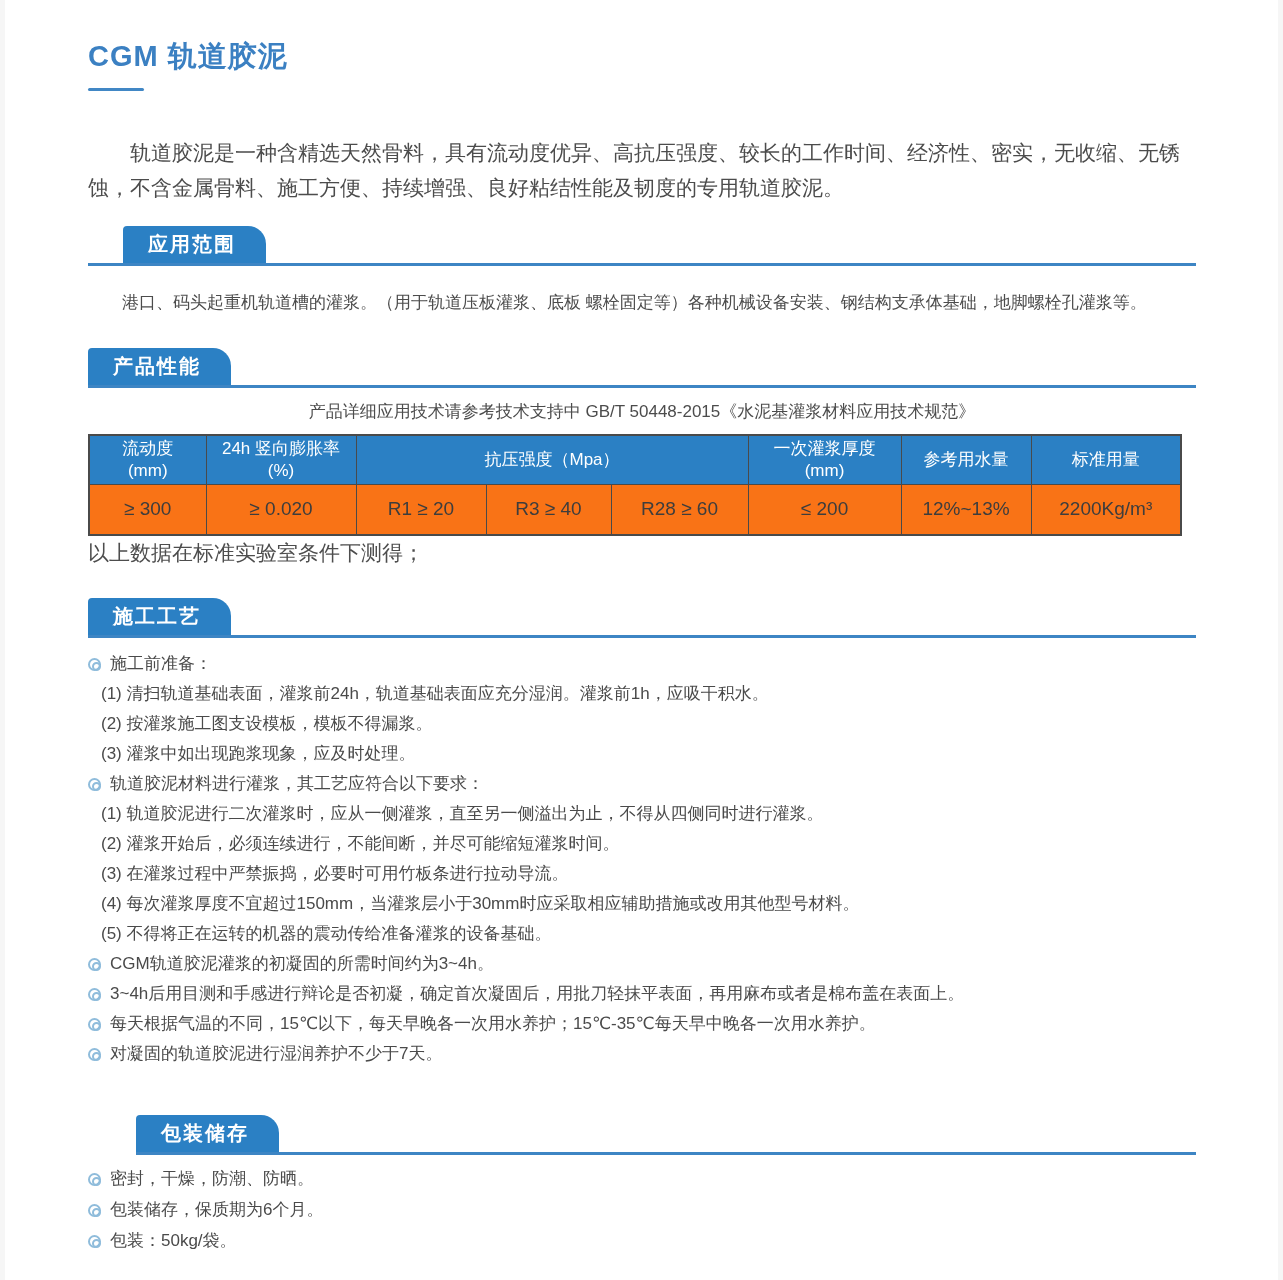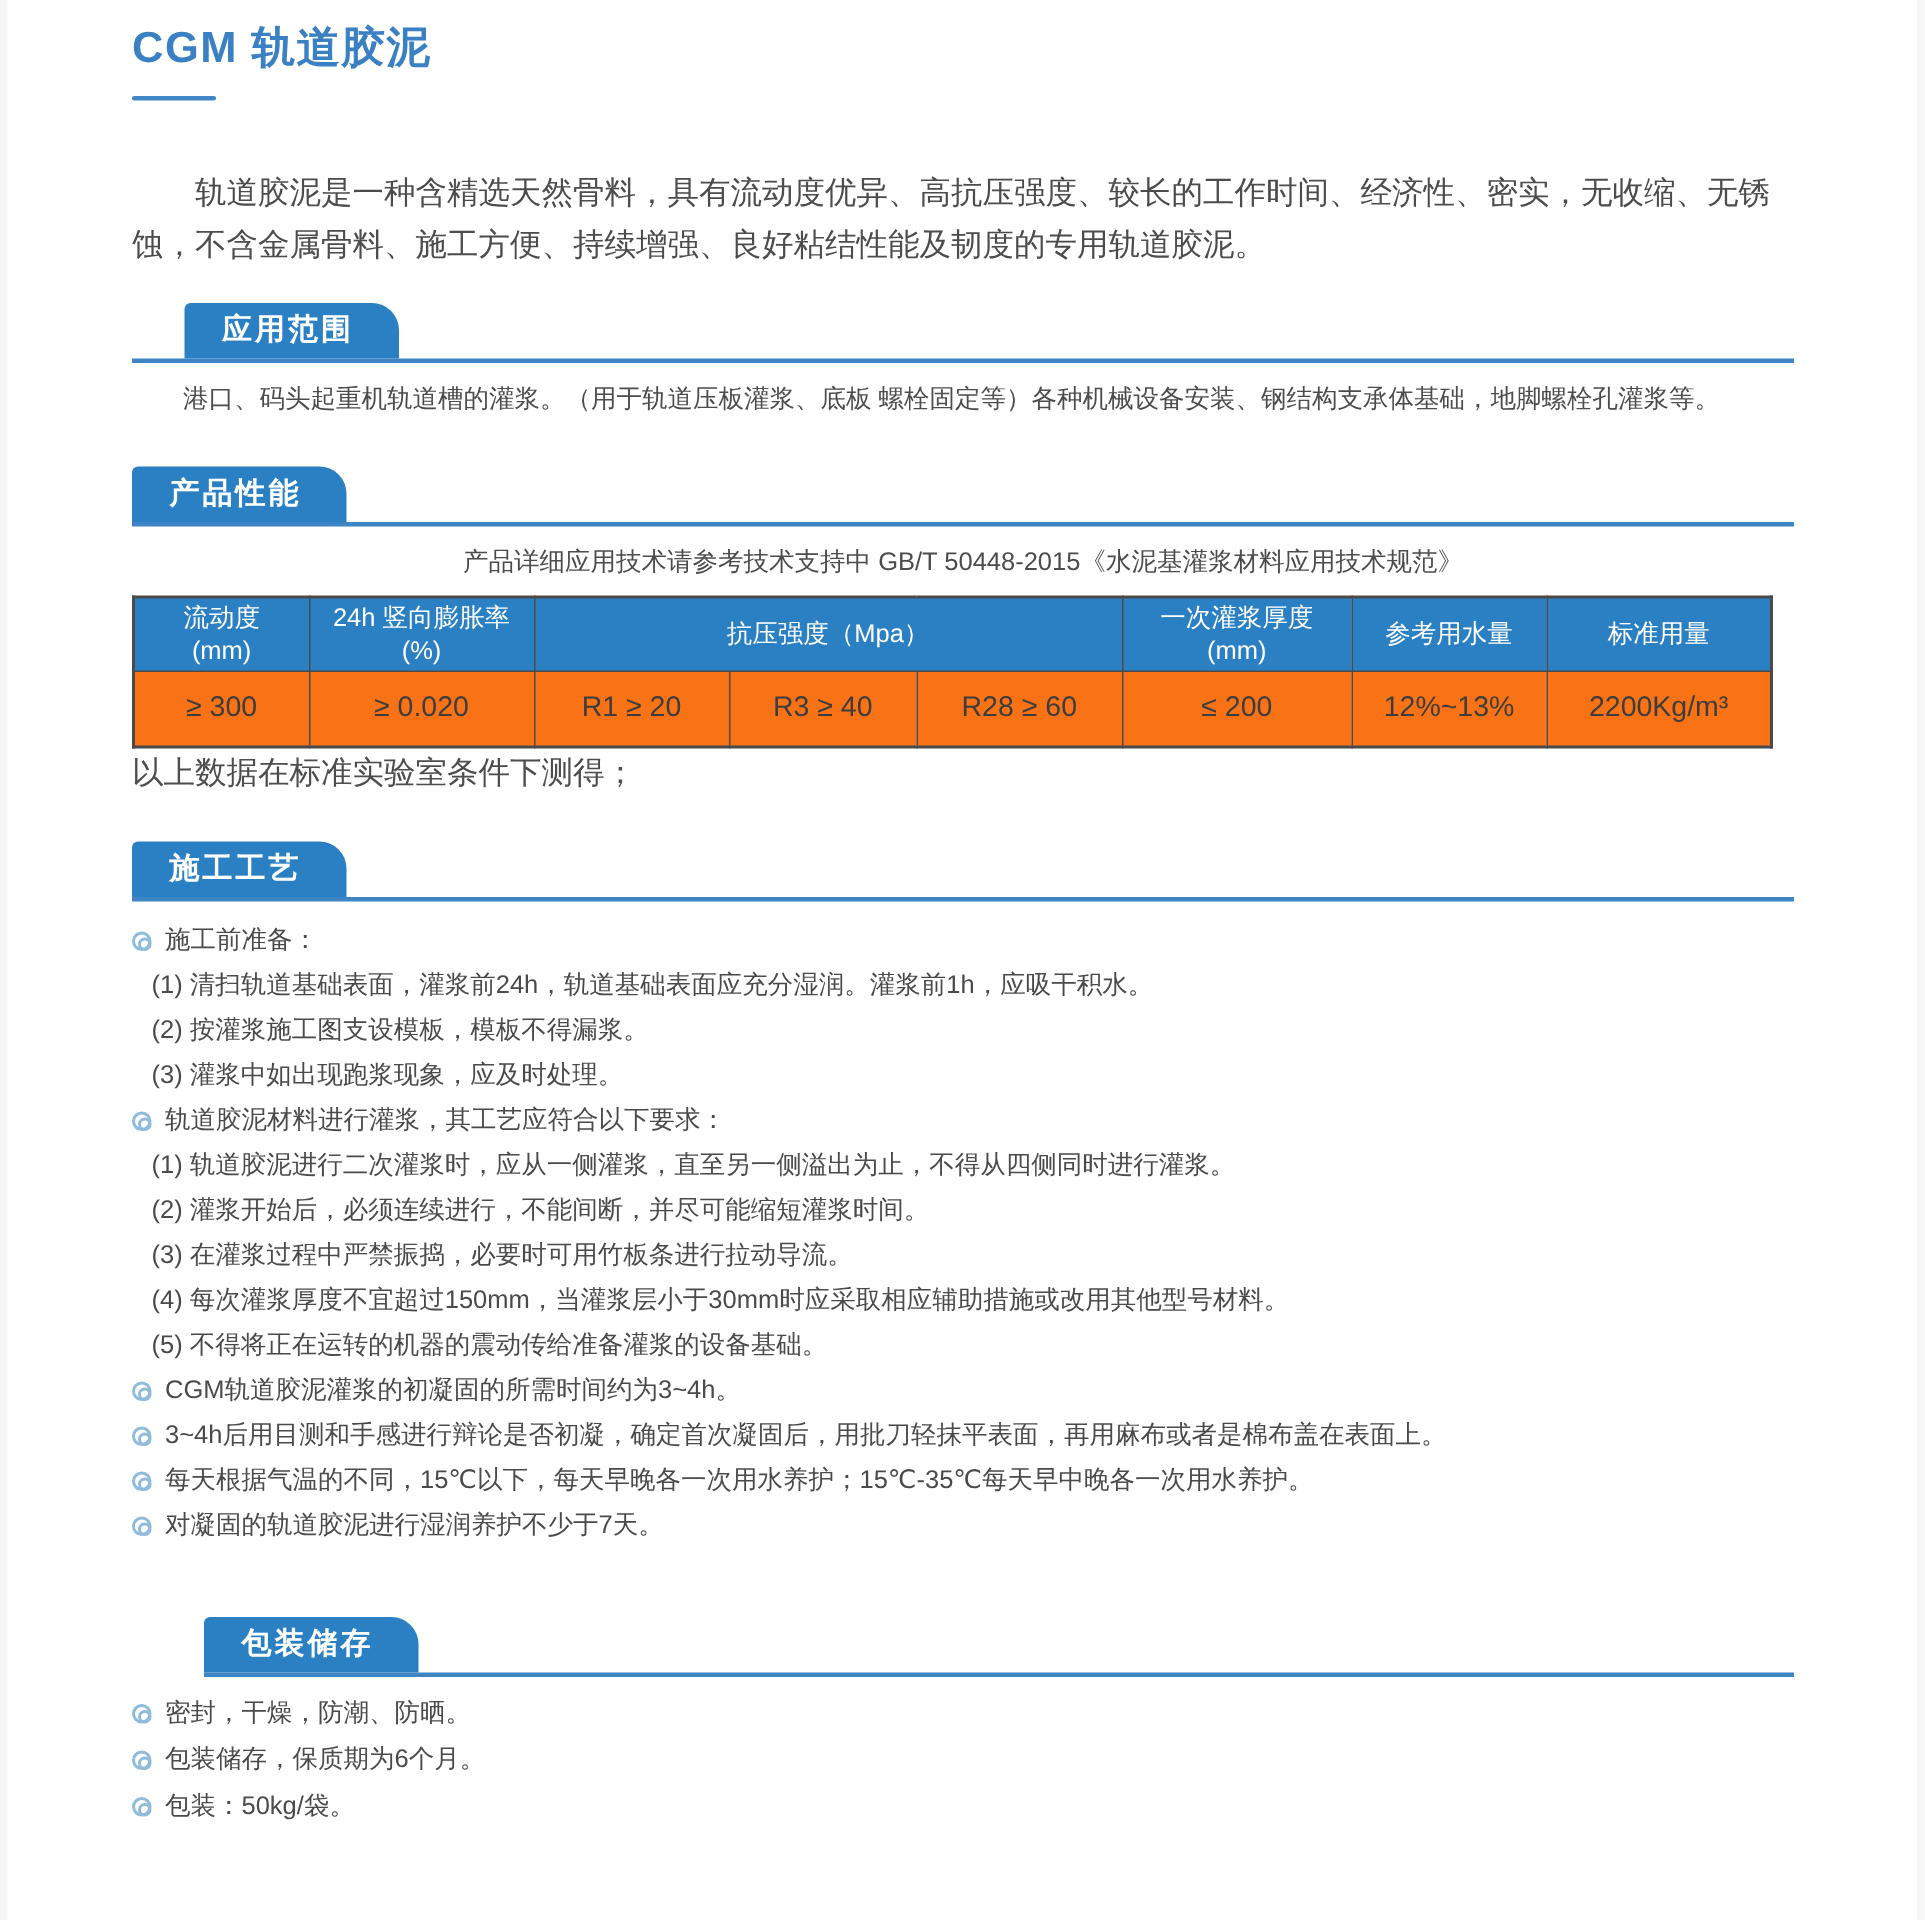--- a/index.html
+++ b/index.html
@@ -1,37 +1,37 @@
 <!DOCTYPE html>
 <html><head>
 <meta charset="utf-8">
 <style>
   * { margin:0; padding:0; box-sizing:border-box; }
   html,body { width:1283px; height:1280px; background:#ffffff; overflow:hidden;
     font-family:"Liberation Sans","DejaVu Sans",sans-serif; }
   .edge { position:absolute; top:0; bottom:0; width:5px; background:#f6f6f6; }
   .edge.left { left:0; } .edge.right { right:0; }
 
-  .page { position:absolute; left:88px; top:16px; width:1108px; color:#4b4b4b; }
+  .page { position:absolute; left:88px; top:40px; width:1108px; color:#4b4b4b; }
 
   .title { font-size:29px; font-weight:bold; color:#3b80c2; letter-spacing:1px; line-height:32px; }
   .title-underline { width:56px; height:3px; background:#4187c5; margin-top:16px; border-radius:2px; }
 
   .intro { margin-top:44px; font-size:21px; line-height:35px; color:#4c4c4c; text-indent:2em; }
 
   .section-head { border-bottom:3px solid #3d85c4; line-height:0; }
   .badge { display:inline-block; background:#2b80c4; color:#ffffff; font-size:20px; font-weight:bold;
     letter-spacing:2px; line-height:37px; height:37px; padding:0 30px 0 25px;
     border-radius:4px 18px 0 0; vertical-align:bottom; }
   .sh-app  { margin-top:21px;padding-left:35px; }
   .sh-perf { margin-top:33px; }
   .sh-proc { margin-top:35px; }
   .sh-pack { margin-top:51px;margin-left:48px; }
 
-  .body-text { margin-top:12px; font-size:17px; line-height:24px; color:#4c4c4c; text-indent:2em; }
+  .body-text { margin-top:25px; font-size:17px; line-height:24px; color:#4c4c4c; text-indent:2em; }
 
   .perf-note { margin-top:12px; font-size:17px; color:#4c4c4c; text-align:center; line-height:24px; }
 
   table.perf-table { margin-top:10px; width:1092px; border-collapse:collapse; table-layout:fixed;
     border:2px solid #4a4a4a; }
   .perf-table th { background:#2b80c4; color:#ffffff; font-weight:normal; font-size:17px;
     line-height:22px; height:48px; border:1px solid #4a4a4a; text-align:center; padding:2px 4px; }
   .perf-table td { height:50px; border:1px solid #4a4a4a; text-align:center; font-size:19px;
     color:#3d3d3d; padding:2px 4px; background:#f97316; }
   .footnote { margin-top:7px; font-size:21px; color:#4d4d4d; line-height:20px; }

